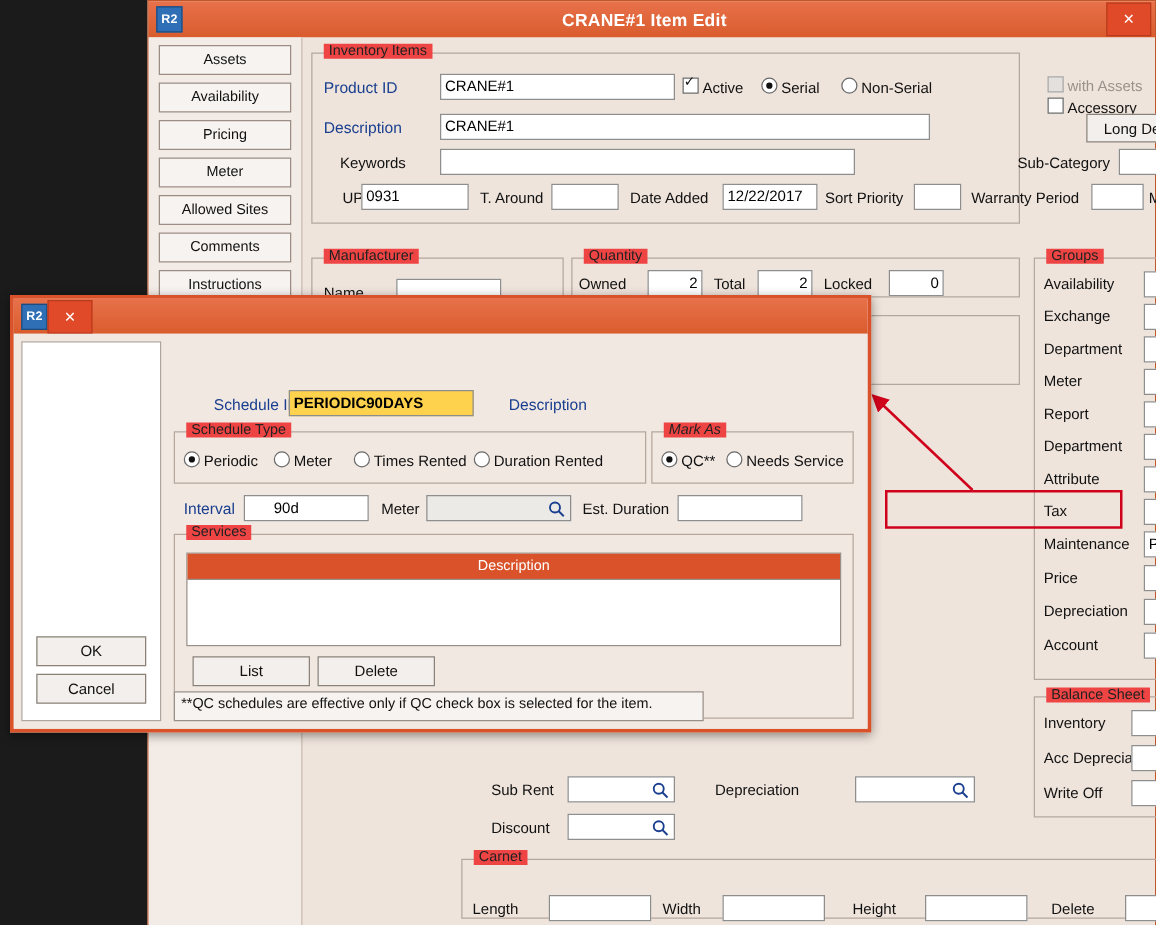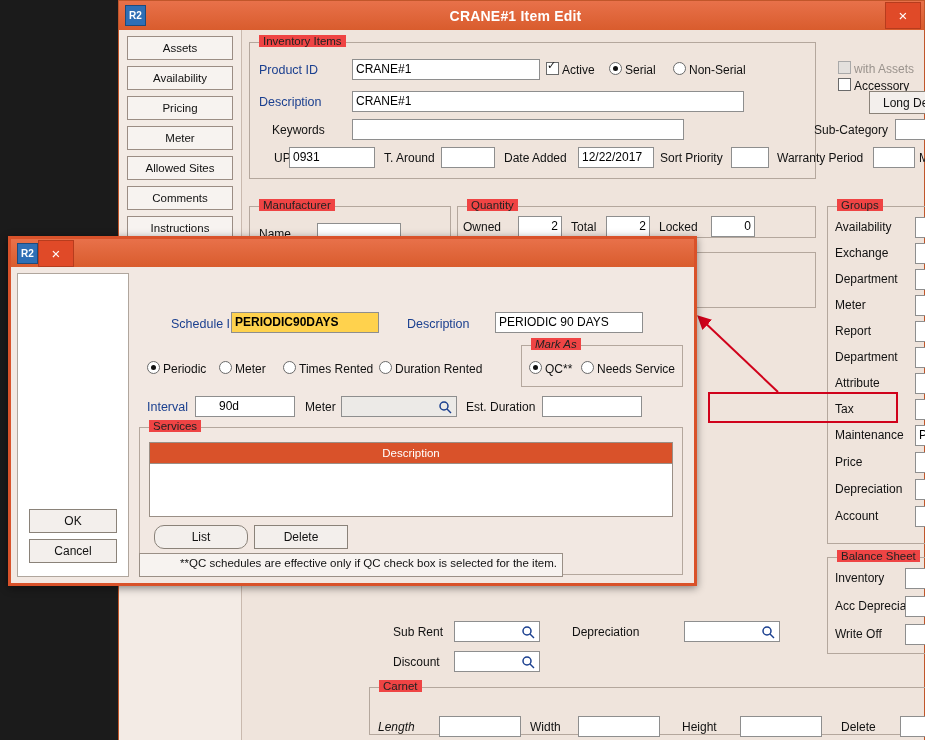--- a/index.html
+++ b/index.html
@@ -359,21 +359,21 @@
       <div class="abs fld hasmag" style="left:213px;top:621px;width:86px;"><span></span><span class="mag">
             <svg width="14" height="14" viewBox="0 0 14 14">
               <circle cx="6" cy="6" r="4" fill="none" stroke="#1a3f8f" stroke-width="1.5"></circle>
               <line x1="9" y1="9" x2="13" y2="13" stroke="#1a3f8f" stroke-width="1.5"></line>
             </svg>
           </span></div>
 
       <div class="section" style="left:128px;top:657px;width:648px;height:46px;">
         <div class="section-title">Carnet</div>
       </div>
-      <div class="abs lbl" style="left:137px;top:690px;font-style:italic;">Length</div>
+      <div class="abs lbl" style="left:137px;top:690px;">Length</div>
       <div class="abs fld" style="left:198px;top:686px;width:82px;"></div>
       <div class="abs lbl" style="left:289px;top:690px;">Width</div>
       <div class="abs fld" style="left:337px;top:686px;width:82px;"></div>
       <div class="abs lbl" style="left:441px;top:690px;">Height</div>
       <div class="abs fld" style="left:499px;top:686px;width:82px;"></div>
       <div class="abs lbl" style="left:600px;top:690px;">Delete</div>
       <div class="abs fld" style="left:659px;top:686px;width:82px;"></div>
 
     </div>
   </div>
@@ -403,22 +403,24 @@
     <div class="btn abs" style="left:18px;top:242px;width:86px;height:22px;">
         <span>OK</span>
       </div>
     <div class="btn abs" style="left:18px;top:272px;width:86px;height:22px;">
         <span>Cancel</span>
       </div>
 
     <div class="abs lbl-blue" style="left:128px;top:50px;margin-left:32px;">Schedule ID</div>
     <div class="abs fld" style="left:220px;top:45px;width:148px;background:#ffd24d;font-weight:bold;">PERIODIC90DAYS</div>
     <div class="abs lbl-blue" style="left:396px;top:50px;">Description</div>
-    <div class="abs fld" style="left:484px;top:45px;width:148px;">PERIODIC 90 DAYS</div>
-
+
+    <div class="section" style="left:128px;top:78px;width:376px;height:40px;">
+      <div class="section-title">Schedule Type</div>
+    </div>
     <div class="abs" style="left:136px;top:94px;"><span class="radio on"></span><span class="lbl">Periodic</span></div>
     <div class="abs" style="left:208px;top:94px;"><span class="radio"></span><span class="lbl">Meter</span></div>
     <div class="abs" style="left:272px;top:94px;"><span class="radio"></span><span class="lbl">Times Rented</span></div>
     <div class="abs" style="left:368px;top:94px;"><span class="radio"></span><span class="lbl">Duration Rented</span></div>
 
     <div class="section" style="left:510px;top:78px;width:160px;height:40px;font-style:italic;">
       <div class="section-title">Mark As</div>
     </div>
     <div class="abs" style="left:518px;top:94px;"><span class="radio on"></span><span class="lbl">QC**</span></div>
     <div class="abs" style="left:570px;top:94px;"><span class="radio"></span><span class="lbl">Needs Service</span></div>
@@ -438,23 +440,23 @@
     <div class="section" style="left:128px;top:160px;width:542px;height:146px;">
       <div class="section-title">Services</div>
     </div>
 
     <div class="svc-table" style="left:138px;top:175px;width:522px;height:73px;">
       <div class="svc-head">
         <div class="svc-col2">Description</div>
       </div>
     </div>
 
-    <div class="btn abs" style="left:143px;top:258px;width:92px;height:22px;border-radius:10px;">
+    <div class="btn abs" style="left:143px;top:258px;width:92px;height:22px;">
         <span>List</span>
       </div>
     <div class="btn abs" style="left:243px;top:258px;width:92px;height:22px;">
         <span>Delete</span>
       </div>
 
-    <div class="note" style="left:128px;top:286px;width:412px;height:16px;text-align:right;">**QC schedules are effective only if QC check box is selected for the item.</div>
+    <div class="note" style="left:128px;top:286px;width:412px;height:16px;">**QC schedules are effective only if QC check box is selected for the item.</div>
 
   </div>
 </div>
 
 </body></html>

